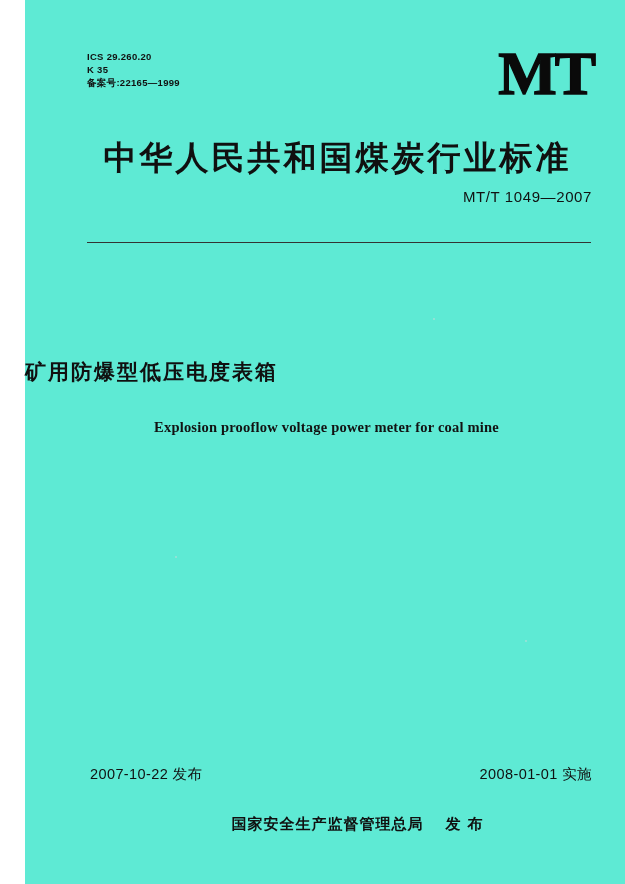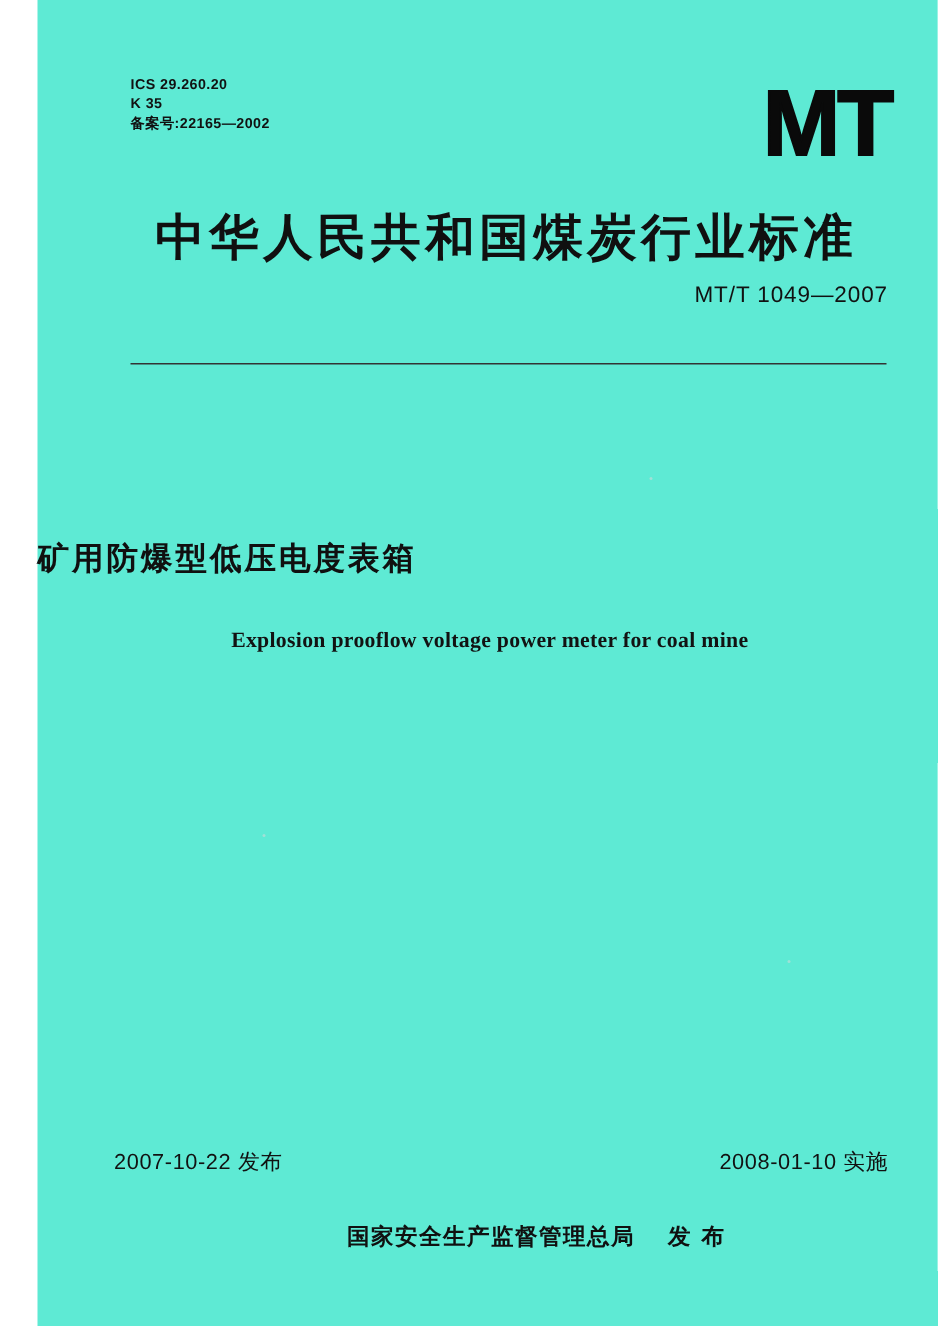--- a/index.html
+++ b/index.html
@@ -36,22 +36,22 @@
     font-weight: bold;
     color: #111;
   }
   .meta div {
     white-space: nowrap;
   }
   
   .mt-logo {
     position: absolute;
     right: 56px;
-    top: 52px;
-    font-family: Liberation Sans, sans-serif;
+    top: 42px;
+    font-family: Liberation Serif, serif;
     font-weight: bold;
     font-size: 62px;
     letter-spacing: -2px;
     line-height: 62px;
     color: #0a0a0a;
     -webkit-text-stroke: 1.4px #0a0a0a;
   }
   
   .std-title {
     position: absolute;
@@ -105,21 +105,21 @@
     text-align: center;
     font-family: "Liberation Serif", serif;
     font-size: 14.5px;
     font-weight: bold;
     letter-spacing: 0.2px;
     color: #121212;
   }
   
   .issue-date {
     position: absolute;
-    left: 51px;
+    left: 65px;
     top: 765px;
     font-family: "Liberation Sans", sans-serif;
     font-size: 14.5px;
     letter-spacing: 0.4px;
     color: #111;
   }
   .effective-date {
     position: absolute;
     right: 58px;
     top: 765px;
@@ -156,36 +156,36 @@
   }
 </style>
 </head>
 <body>
 
 <div class="page">
 
   <div class="meta">
     <div>ICS 29.260.20</div>
     <div>K 35</div>
-    <div>备案号:22165—2002</div>
+    <div>备案号:22165—1999</div>
   </div>
 
   <div class="mt-logo">MT</div>
 
   <div class="std-title">中华人民共和国煤炭行业标准</div>
 
   <div class="std-no">MT/T 1049—2007</div>
 
   <div class="rule"></div>
 
   <div class="doc-title-cn">矿用防爆型低压电度表箱</div>
   <div class="doc-title-en">Explosion prooflow voltage power meter for coal mine</div>
 
   <div class="issue-date">2007-10-22 发布</div>
-  <div class="effective-date">2008-01-10 实施</div>
+  <div class="effective-date">2008-01-01 实施</div>
 
   <div class="issuer">
     <span>国家安全生产监督管理总局</span><span class="gap"></span><span>发 布</span>
   </div>
 
   <div class="speckle" style="left:408px; top:318px;"></div>
   <div class="speckle" style="left:150px; top:556px;"></div>
   <div class="speckle" style="left:500px; top:640px;"></div>
 </div>
 

